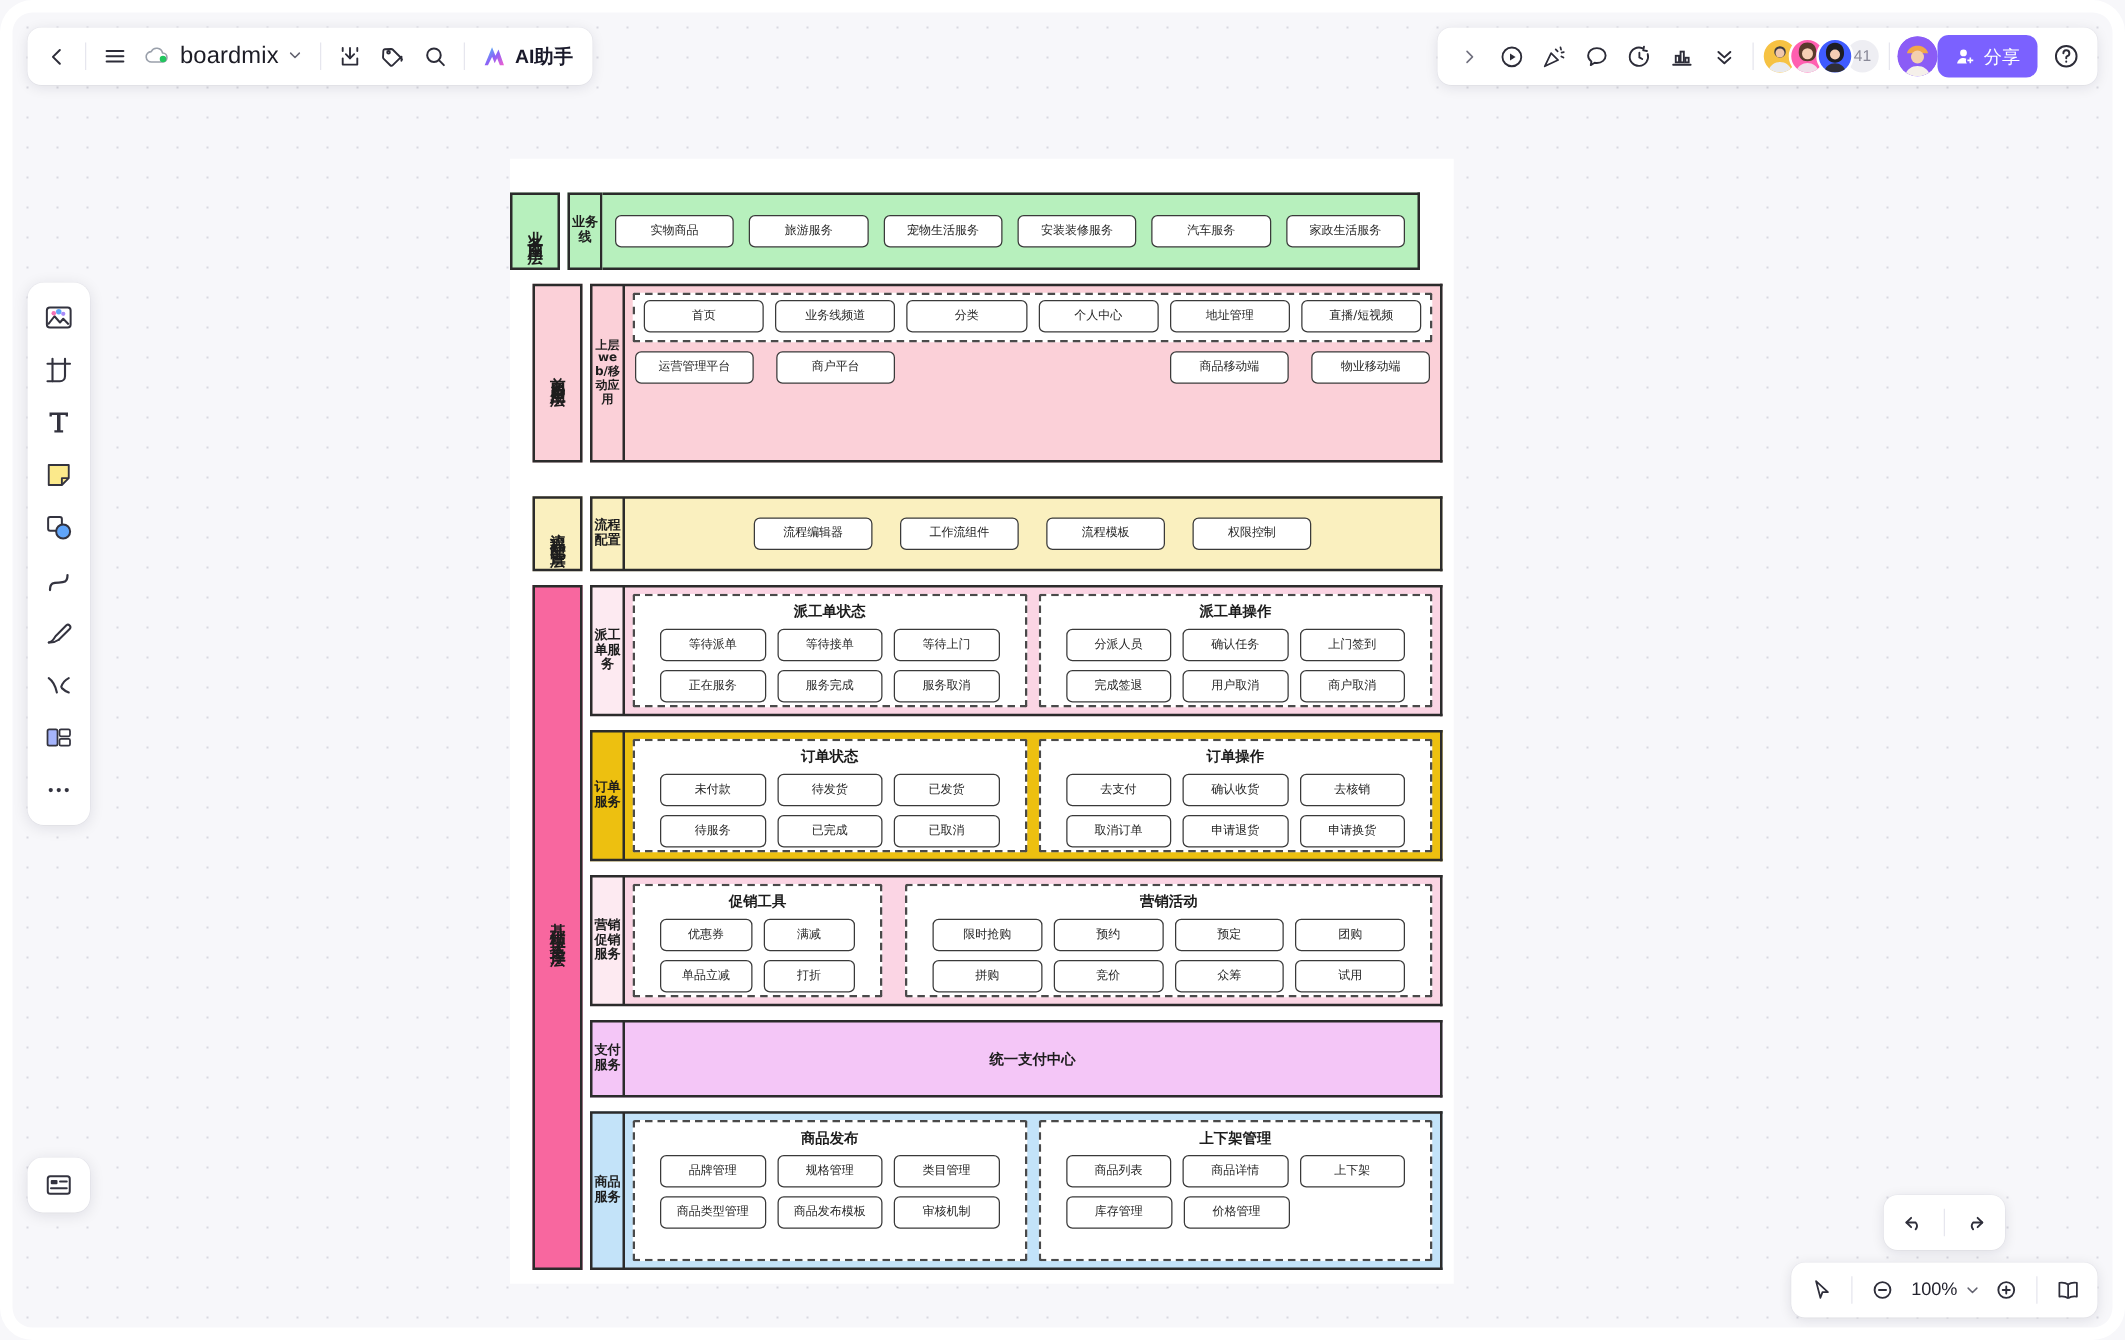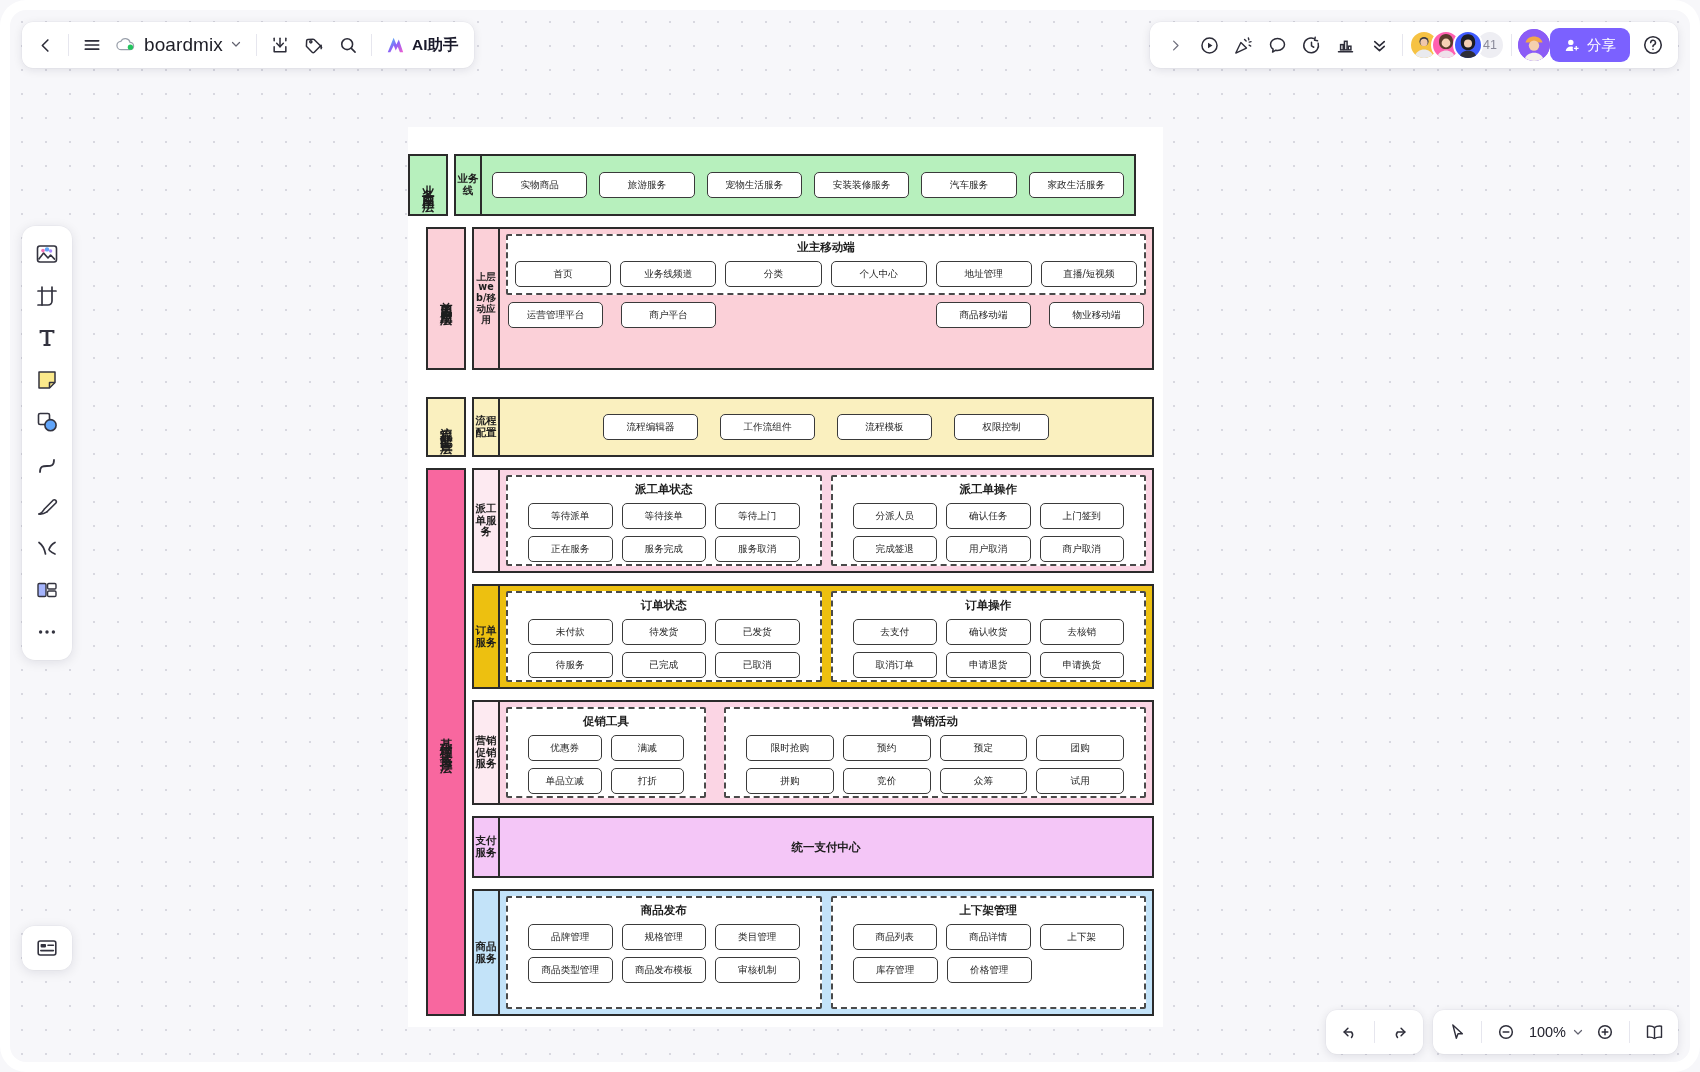--- a/index.html
+++ b/index.html
@@ -91,21 +91,21 @@
   .dock-bottom {
     position:absolute; left:22px; top: 926px; width:50px; height:44px;
     background:#fff; border-radius:12px; display:flex; align-items:center;
     justify-content:center; cursor:pointer; color:#33333f; z-index:40;
     box-shadow: 0 2px 12px rgba(20,20,50,.11), 0 0 0 .5px rgba(20,20,50,.04);
   }
 
   
   .bottombar {
     position:absolute; right: 22px; bottom: 18px; display:flex; gap: 10px;
-    align-items:center; z-index:40;
+    align-items:center; z-index:40;flex-direction:column;
   }
   .bb-group {
     display:flex; align-items:center; height:44px; background:#fff;
     border-radius:11px; padding: 0 6px;
     box-shadow: 0 2px 10px rgba(20,20,50,.11), 0 0 0 .5px rgba(20,20,50,.04);
   }
   .bb-btn {
     width:36px;height:34px;display:flex;align-items:center;justify-content:center;
     border-radius:8px;cursor:pointer;color:#2e2e3a;
   }
@@ -498,21 +498,20 @@
         </div>
       </div>
     </div>
 
     <div class="lane" style="left:18px; top:100px; width:728px; height:143px;">
       <div class="layer-label c-pink-lbl" style="letter-spacing:2px;">前台用户应用层</div>
       <div style="width:6px;"></div>
       <div class="sublabel c-pink" style="font-size:9.6px;">上层web/移动应用</div>
       <div class="body-box c-pink" style="flex-direction:column; align-items:stretch; padding:5px 6px 6px;">
         <div class="grp" style="padding:4px 7px 6px;">
-          <div class="grp-title">业主移动端</div>
           <div class="row">
             <div class="node">首页</div>
             <div class="node">业务线频道</div>
             <div class="node">分类</div>
             <div class="node">个人中心</div>
             <div class="node">地址管理</div>
             <div class="node">直播/短视频</div>
           </div>
         </div>
         <div style="display:flex; align-items:center; margin-top:7px; padding:0 2px;">

